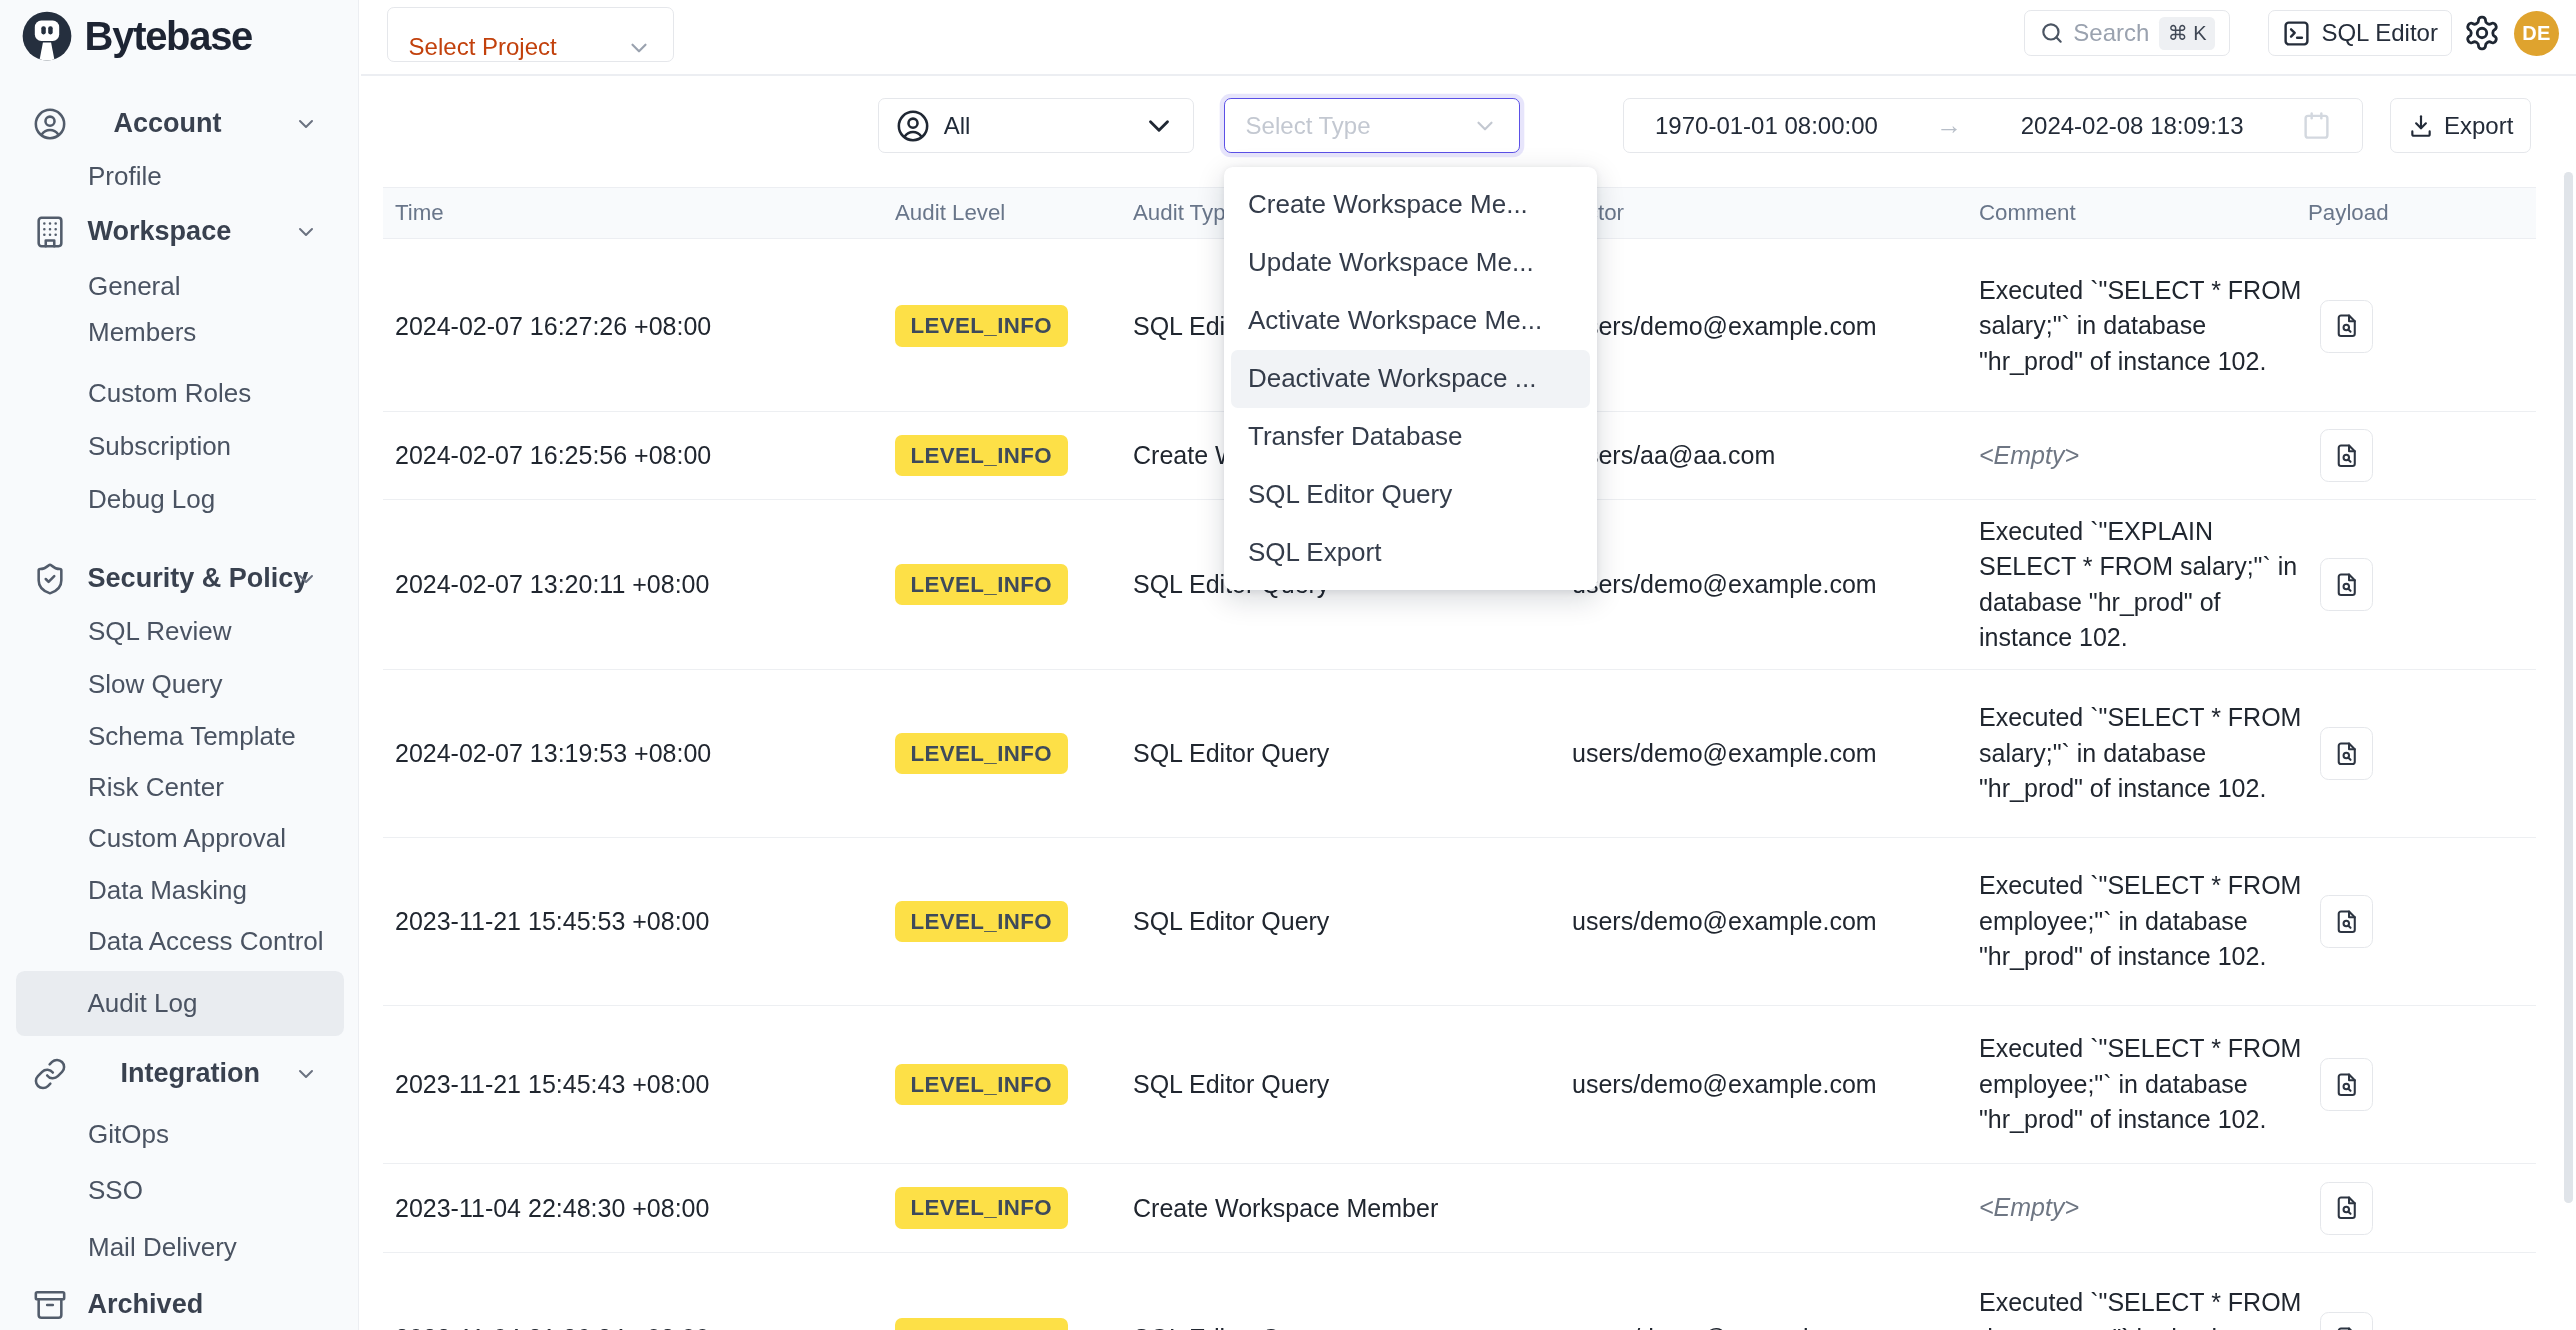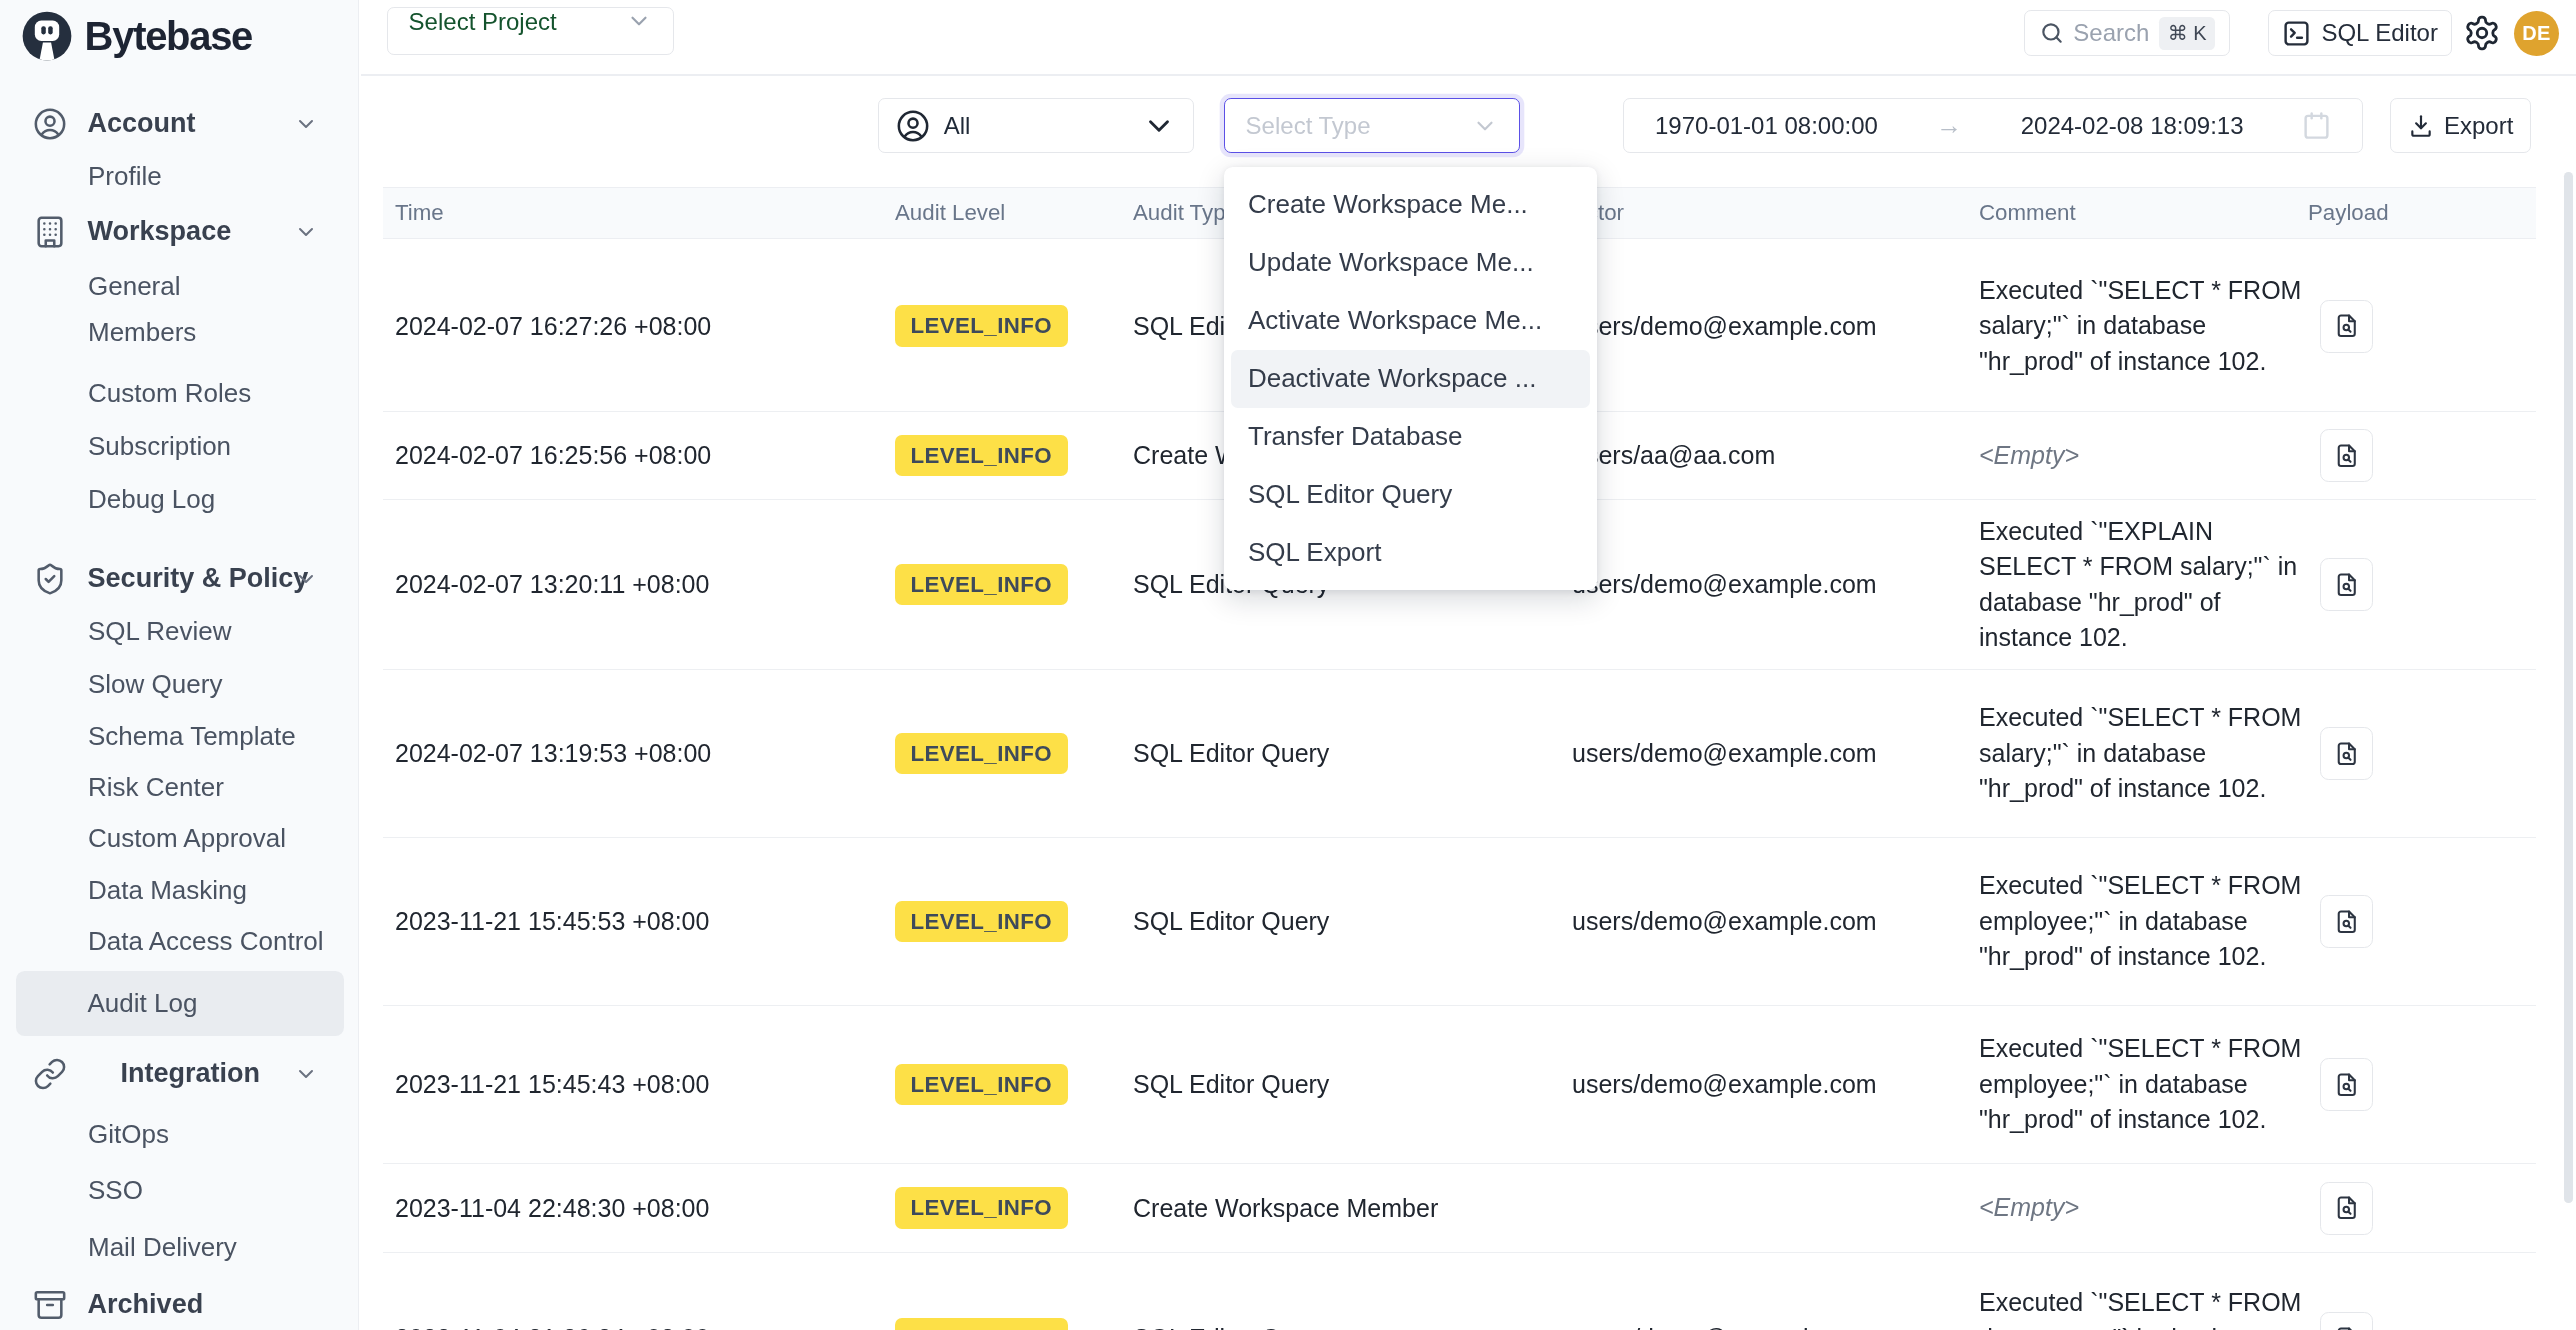--- a/index.html
+++ b/index.html
@@ -31,23 +31,23 @@
   .srow.item { padding-left:88px; }
   .slabel { font-size:26px; color:#4a5362; white-space:nowrap; }
   .srow.header .slabel { font-size:27px; font-weight:600; color:#39414f; }
   .srow .chev { position:absolute; right:20.6px; width:24px; height:24px; color:#6b7280; }
   .srow .chev svg { width:24px; height:24px; }
   .srow.selected { left:15.5px; width:328px; padding-left:72px; background:#e9ecf0; border-radius:8.6px; }
 
   
   .topbar-divider { position:absolute; left:361px; top:74px; width:2215px; height:1.7px; background:#eceef2; }
   .select-project {
-    position:absolute; left:387px; top:6.9px; width:287px; height:48px;
+    position:absolute; left:387px; top:6.9px; width:287px; height:55px;
     background:#fff; border:1.7px solid #e5e7eb; border-radius:6.9px;
-    display:flex; align-items:flex-start; padding:0 20.6px; font-size:24px; color:#14532d; cursor:pointer;
+    display:flex; align-items:flex-end; padding:0 20.6px; font-size:24px; color:#c2410c; cursor:pointer;
   }
   .select-project .chev { margin-left:auto; width:26px; height:26px; color:#9aa2af; }
   .select-project .chev svg { width:26px; height:26px; }
 
   .search-box {
     position:absolute; left:2024px; top:10.3px; width:206px; height:46px;
     border:1.7px solid #e5e7eb; border-radius:6.9px; background:#fff;
     display:flex; align-items:center; padding:0 13.7px; gap:8.6px; font-size:24px; color:#9aa2af; cursor:text;
   }
   .search-box .icn { width:26px; height:26px; color:#4b5563; }
@@ -142,21 +142,21 @@
       <g clip-path="url(#lc)">
         <rect x="17" y="13" width="30" height="25" rx="8" fill="#ffffff"></rect>
         <rect x="25" y="20" width="5.5" height="10" rx="2.5" fill="#252f3e"></rect>
         <rect x="33.5" y="20" width="5.5" height="10" rx="2.5" fill="#252f3e"></rect>
         <path d="M27 40 L37 40 L41.5 63 L22.5 63 Z" fill="#ffffff"></path>
       </g>
     </svg>
     <span class="logo-text">Bytebase</span>
   </div>
   <nav id="sidebar-nav">
-      <div class="srow header" style="top: 91px;">
+      <div class="srow header" style="top: 91px; gap: 26px;">
         <span class="icn">
           <svg viewBox="0 0 24 24" fill="none" stroke="currentColor" stroke-width="1.8" stroke-linecap="round" stroke-linejoin="round">
             <circle cx="12" cy="12" r="10"></circle>
             <circle cx="12" cy="10" r="3.2"></circle>
             <path d="M6.3 19.2a6.9 6.9 0 0 1 11.4 0"></path>
           </svg>
         </span>
         <span class="slabel">Account</span>
         <span class="chev icn">
           <svg viewBox="0 0 24 24" fill="none" stroke="currentColor" stroke-width="2" stroke-linecap="round" stroke-linejoin="round">

